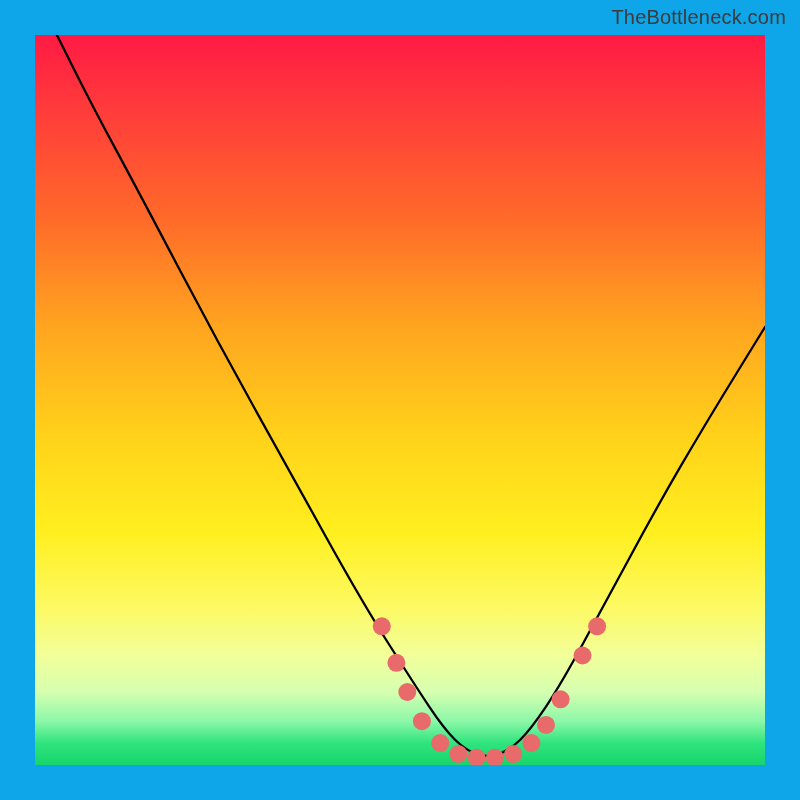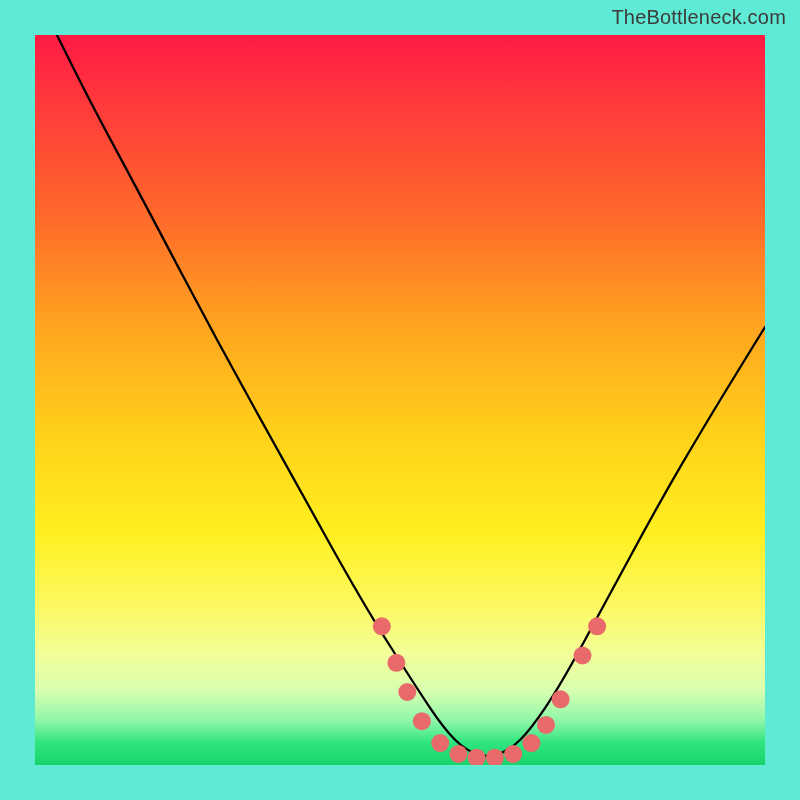--- a/index.html
+++ b/index.html
@@ -7,21 +7,21 @@
     padding: 0;
     width: 800px;
     height: 800px;
     background: #000;
     overflow: hidden;
   }
   .frame {
     position: relative;
     width: 800px;
     height: 800px;
-    background: #5eead4;
+    background: #0ea5e9;
   }
   .plot-area {
     position: absolute;
     left: 35px;
     top: 35px;
     width: 730px;
     height: 730px;
     background: linear-gradient(to bottom,
       #ff1a44 0%,
       #ff3b3b 10%,

